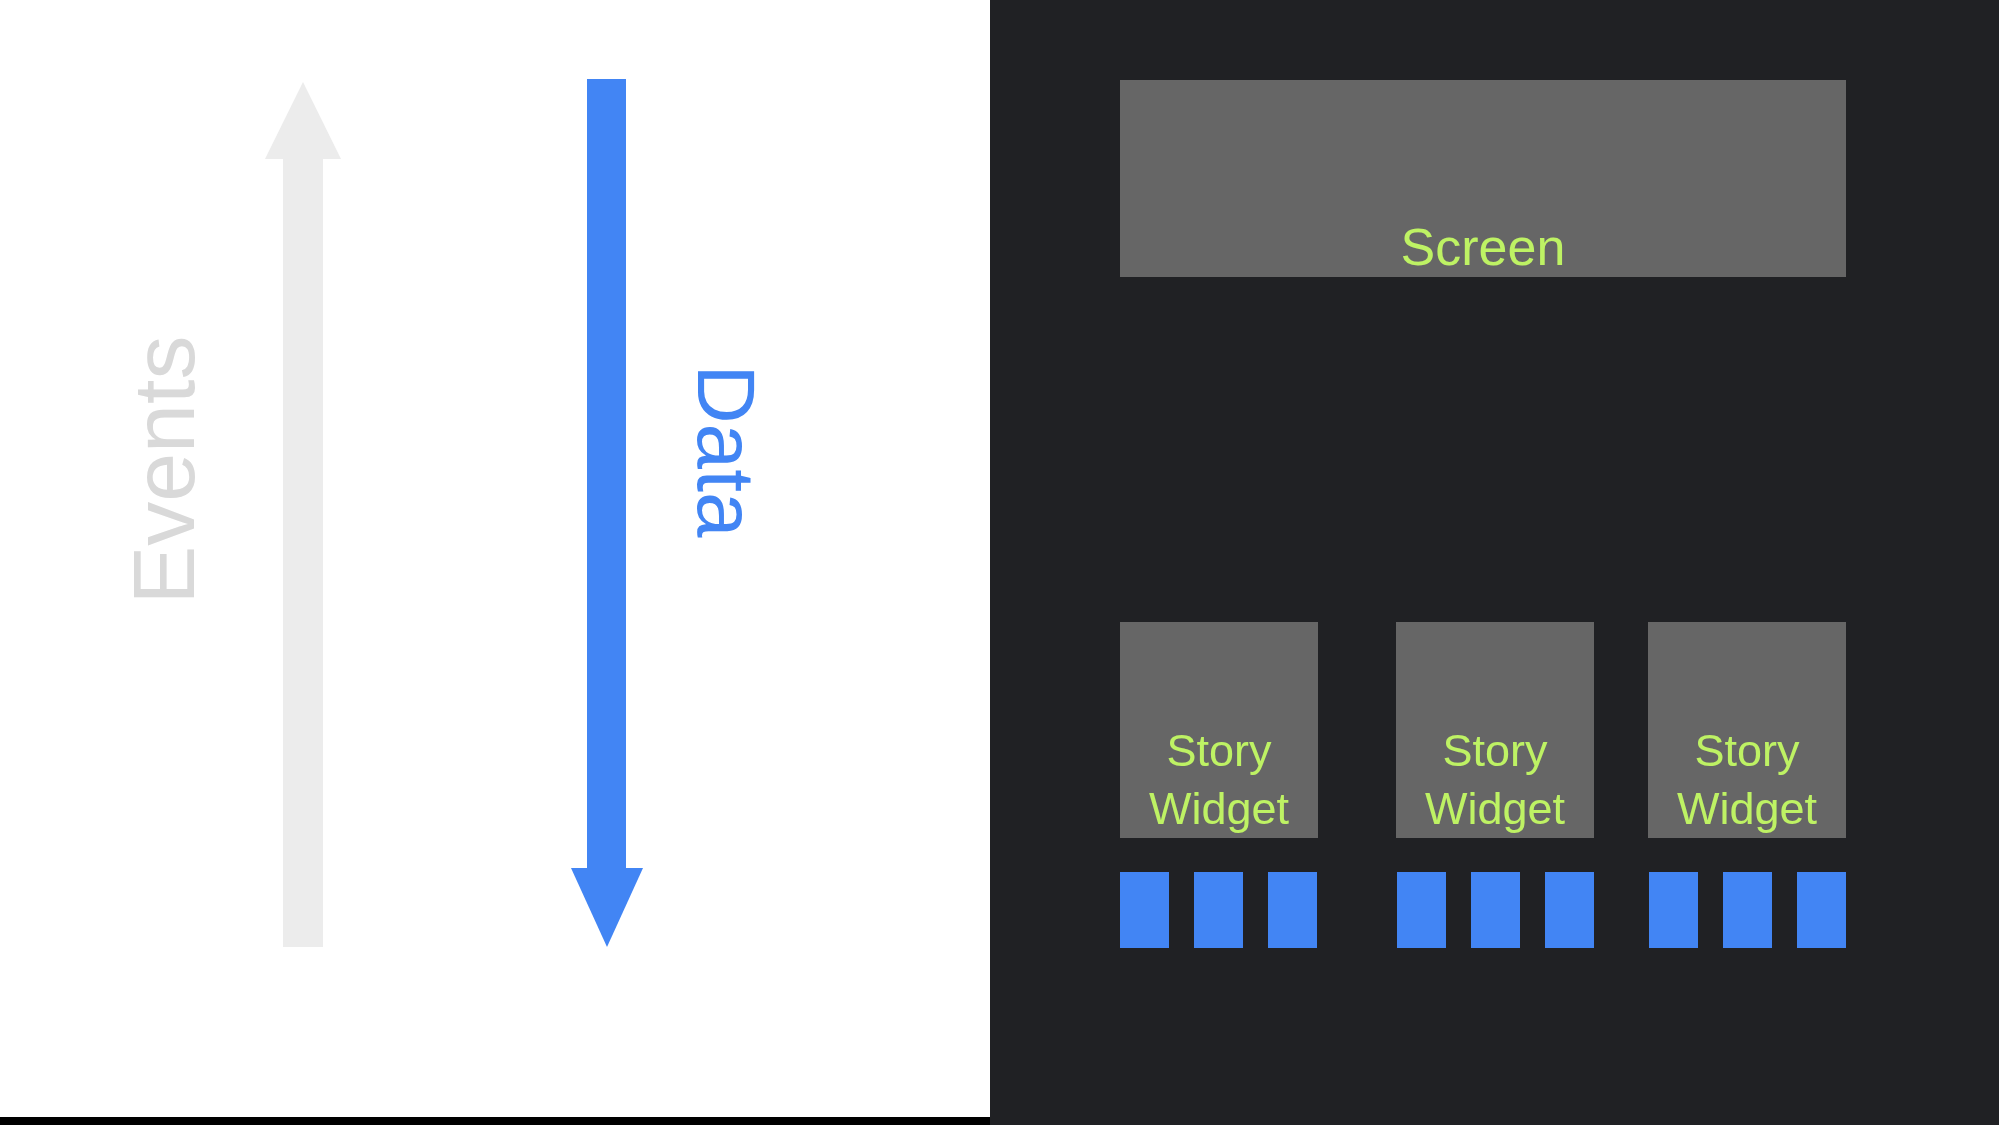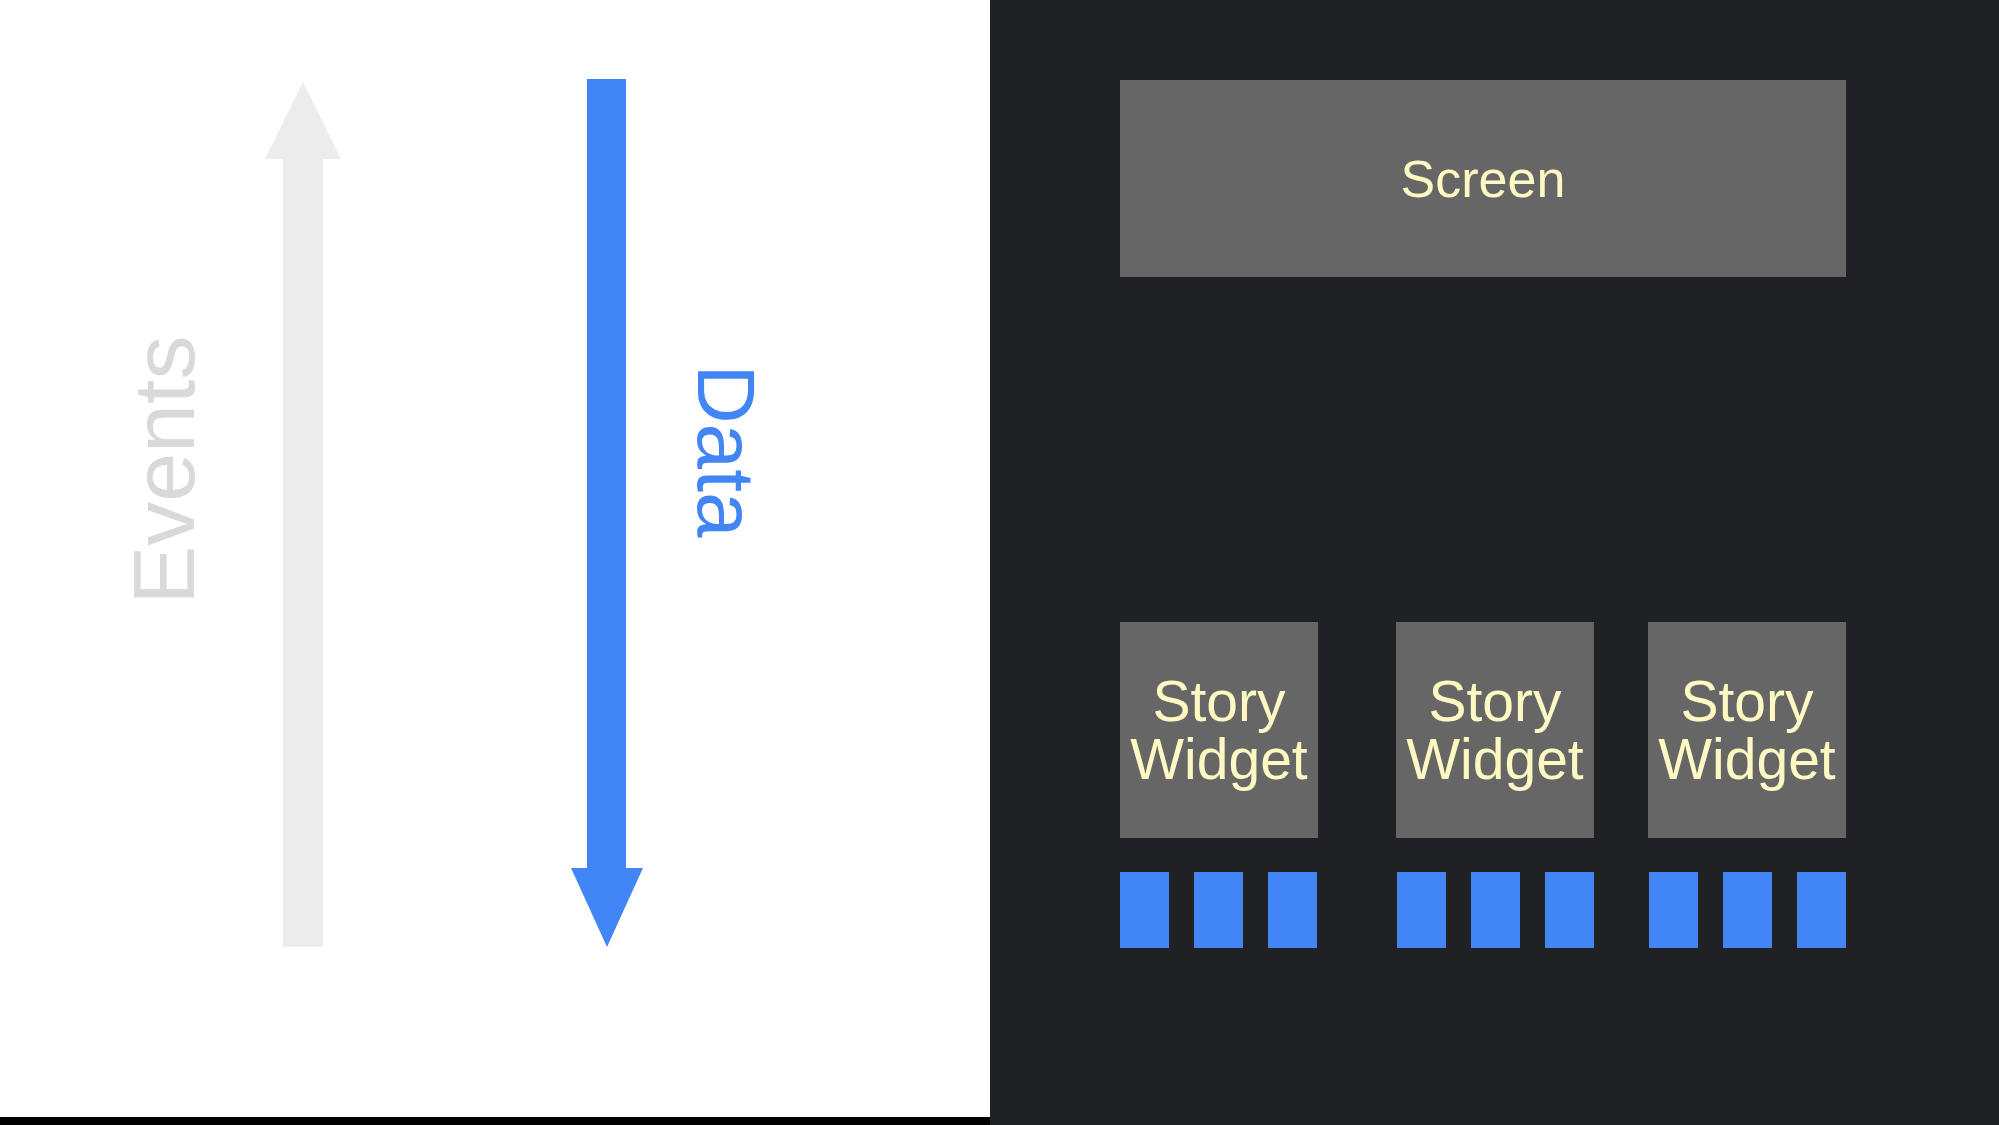--- a/index.html
+++ b/index.html
@@ -49,27 +49,27 @@
     transform: translate(-50%, -50%) rotate(90deg);
     font-size: 82px; color: #4285f4; white-space: nowrap; font-weight: 400;
   }
 
   
   .dark-panel {
     position: absolute; left: 990px; top: 0; width: 1009px; height: 1125px;
     background: #202124; z-index: 3;
   }
   .gray-box {
-    position: absolute; background: #666666; color: #fef9c3;
-    display: flex; align-items: center; justify-content: center;
+    position: absolute; background: #666666; color: #bef264;
+    display: flex; align-items: flex-end; justify-content: center;
     text-align: center;
   }
   .screen-box   { left: 130px; top: 80px;  width: 726px; height: 197px; font-size: 52px; }
   .newsfeed-box { left: 130px; top: 342px; width: 726px; height: 214px; font-size: 52px; }
-  .story-box    { top: 622px; width: 198px; height: 216px; font-size: 57px; line-height: 58px; }
+  .story-box    { top: 622px; width: 198px; height: 216px; font-size: 45px; line-height: 58px; }
   .story-box-1 { left: 130px; }
   .story-box-2 { left: 406px; }
   .story-box-3 { left: 658px; }
   .story-line { display: block; }
 
   .square-group {
     position: absolute; top: 872px; display: flex; gap: 25px;
   }
   .square-group-1 { left: 130px; }
   .square-group-2 { left: 407px; }

